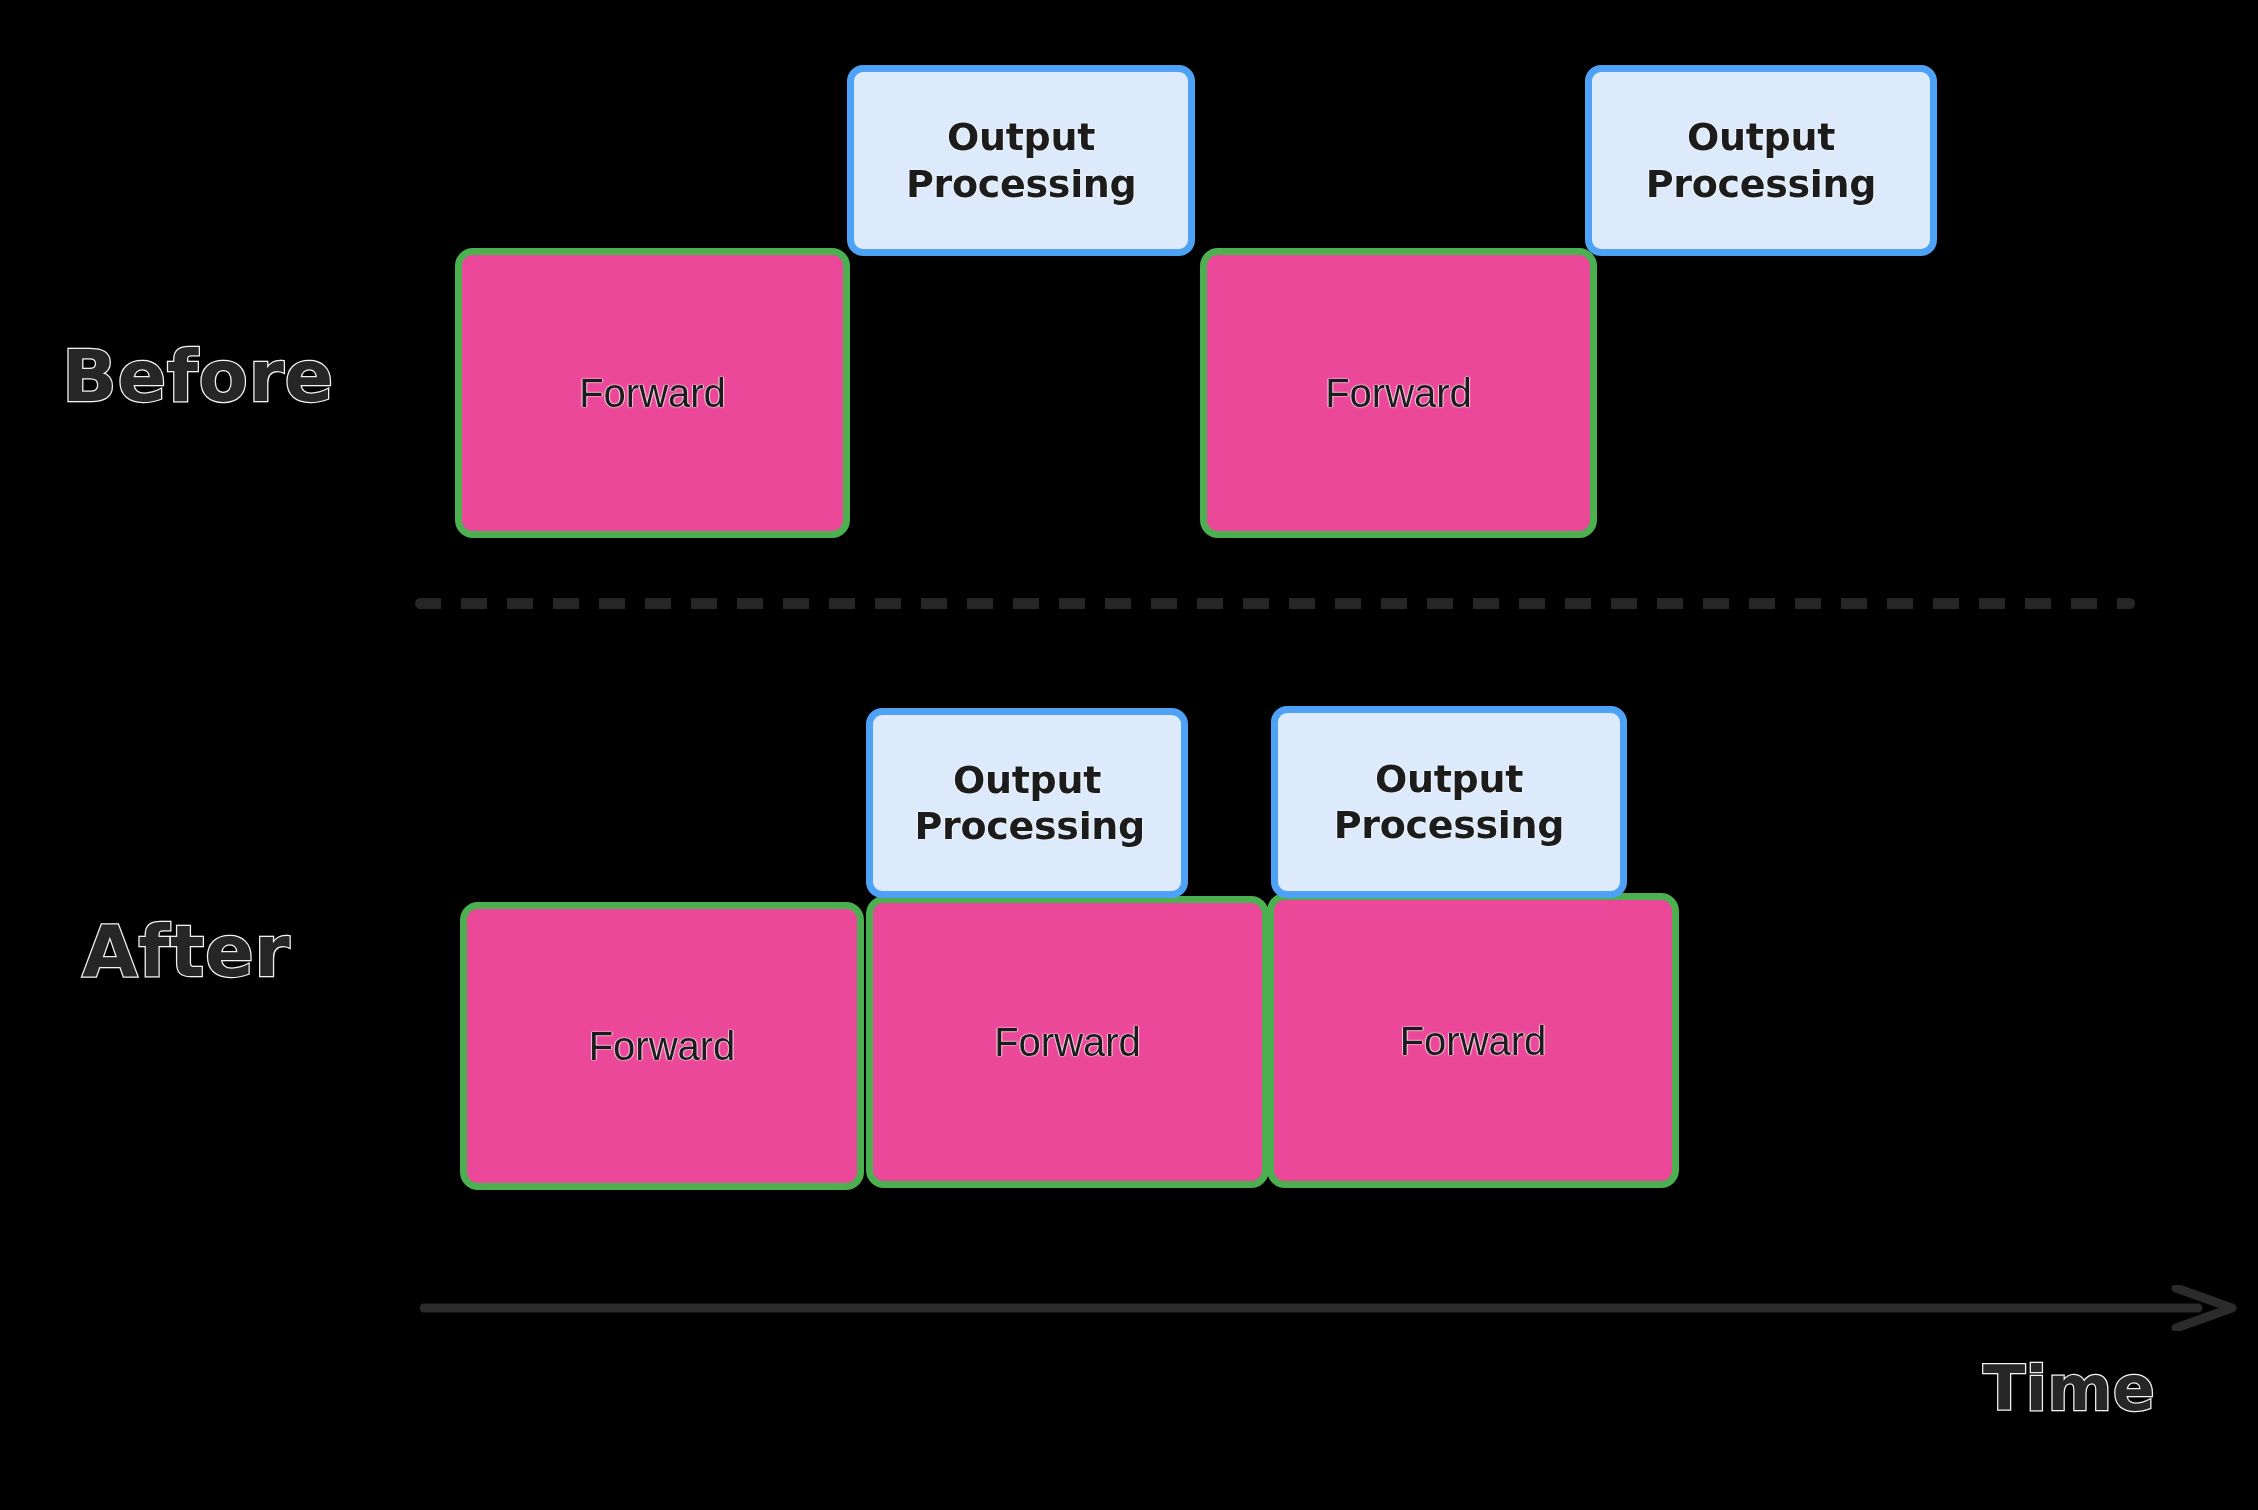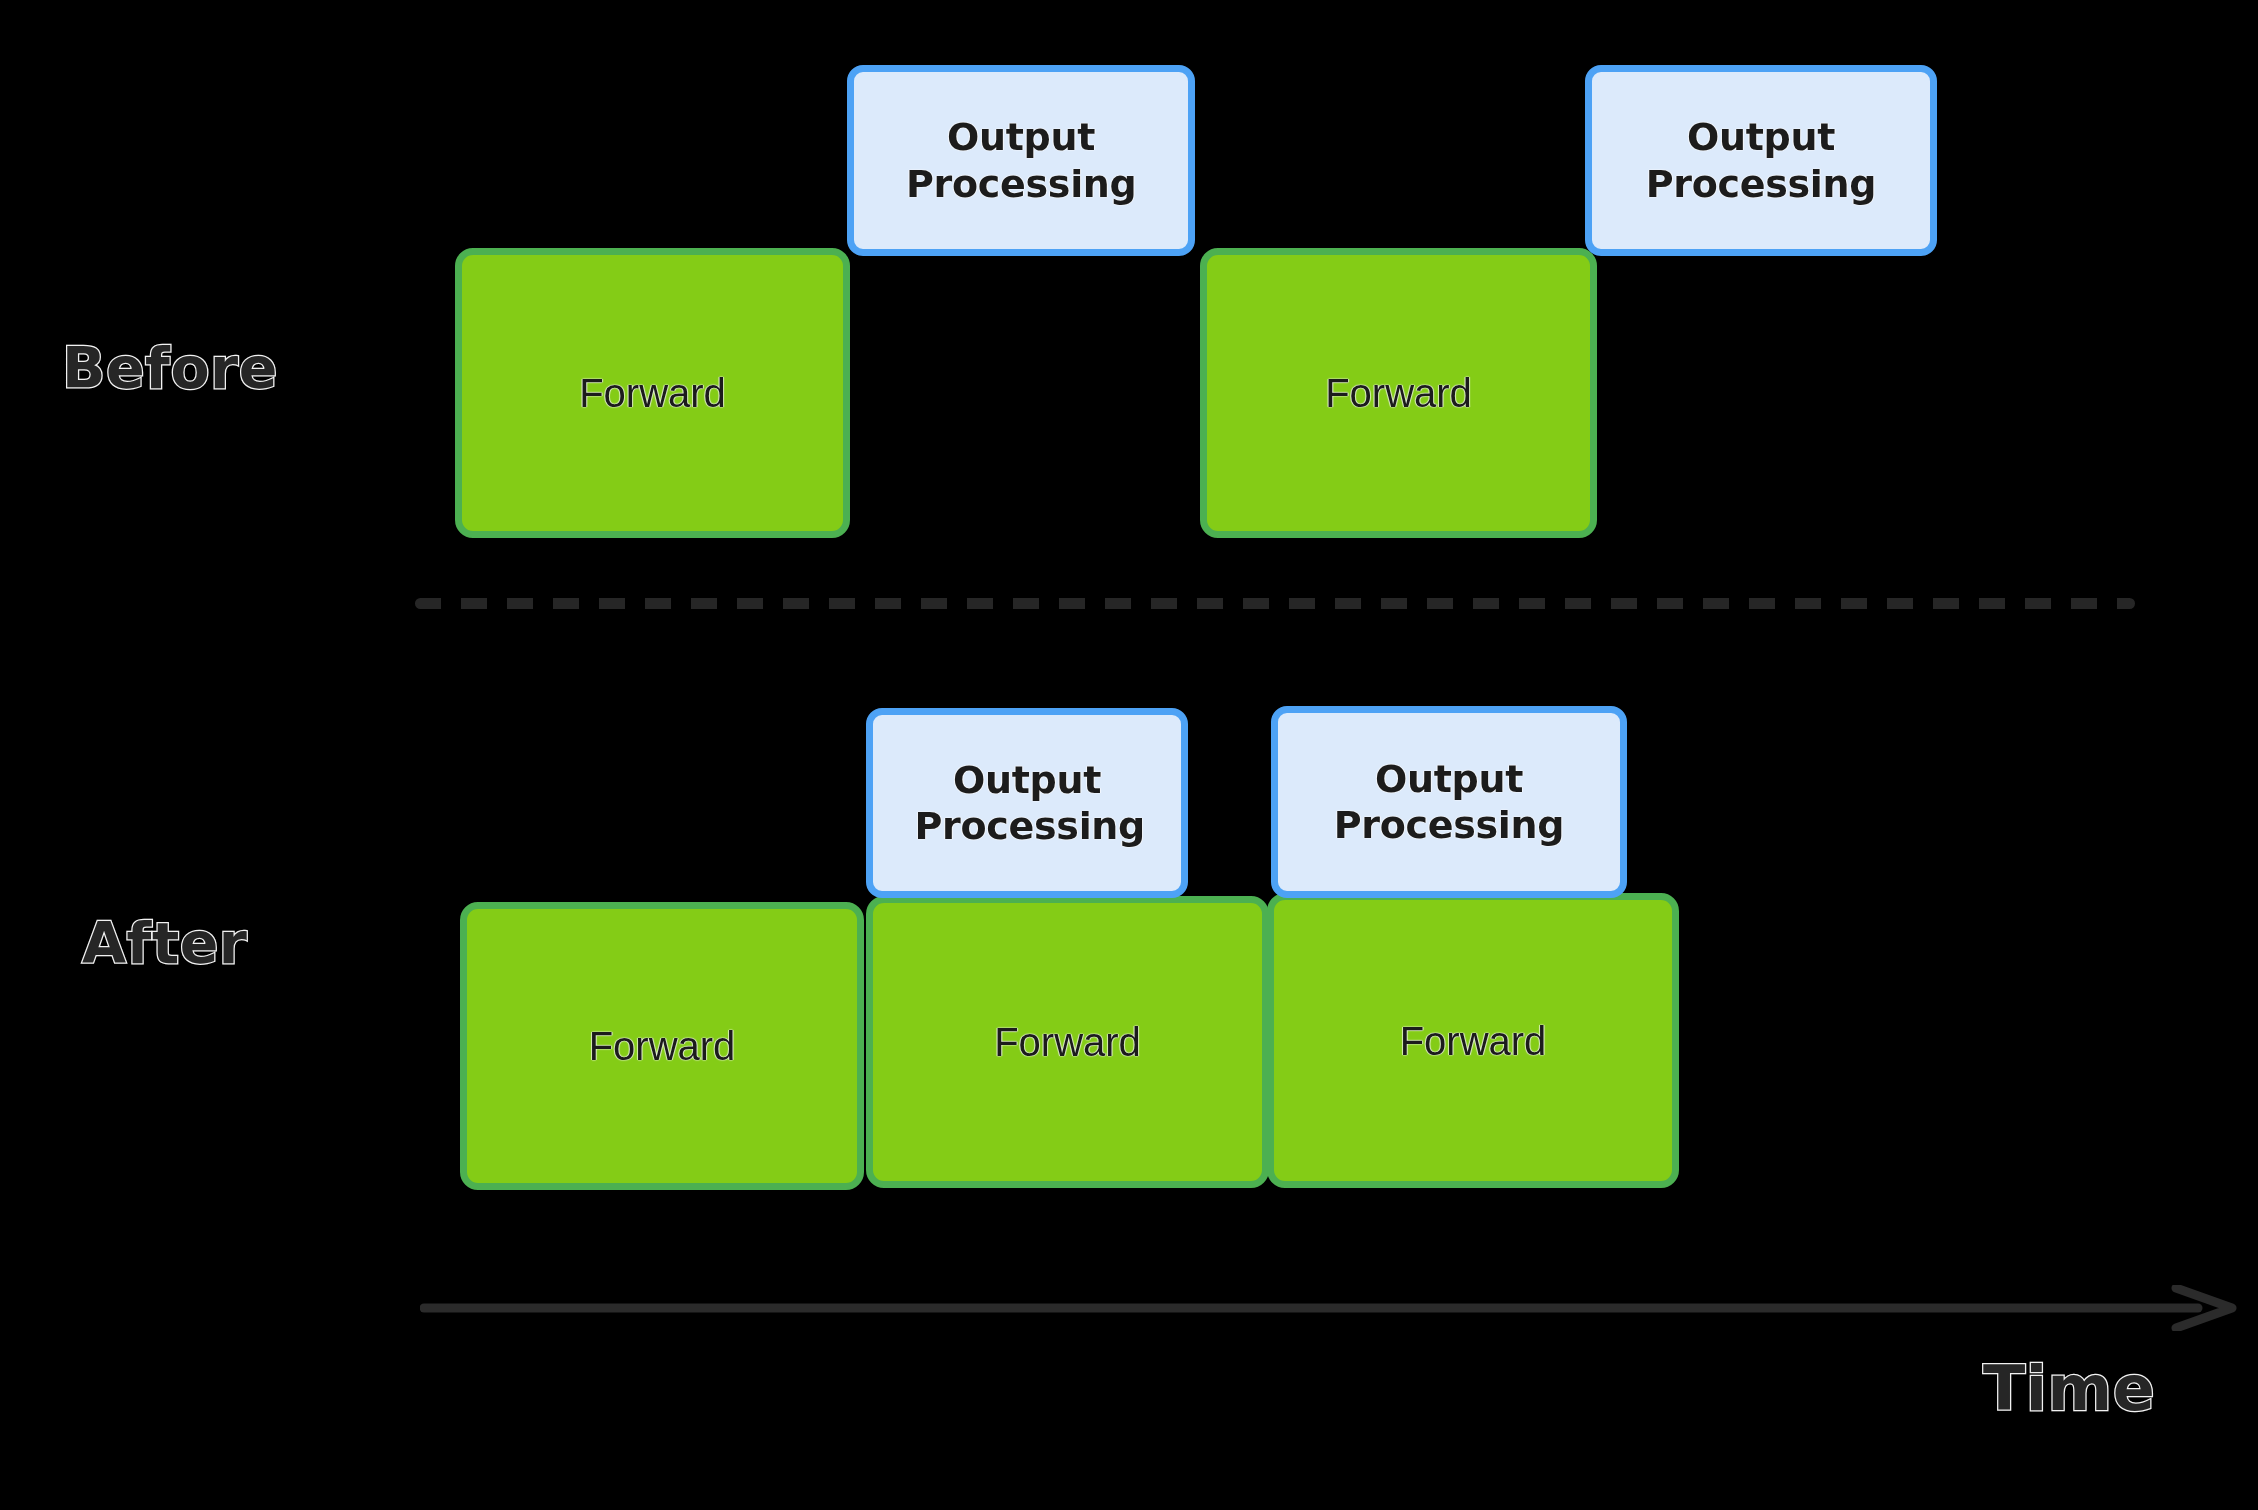--- a/index.html
+++ b/index.html
@@ -14,21 +14,21 @@
     background: #000000;
     overflow: hidden;
     font-family: "DejaVu Sans", "Liberation Sans", sans-serif;
   }
 
   
   .section-label {
     position: absolute;
     font-family: "DejaVu Sans", "Liberation Sans", sans-serif;
     font-weight: 700;
-    font-size: 57px;
+    font-size: 72px;
     letter-spacing: 0.5px;
     color: #262626;
     -webkit-text-stroke: 2.5px #f2f2f2;
     paint-order: stroke fill;
     white-space: nowrap;
     line-height: 1;
   }
   #label-before { left: 62px;  top: 340px; }
   #label-after  { left: 82px;  top: 915px; }
   #label-time   { left: 1983px; top: 1358px; font-size: 62px; }
@@ -37,21 +37,21 @@
   .box {
     position: absolute;
     box-sizing: border-box;
     display: flex;
     align-items: center;
     justify-content: center;
     text-align: center;
     border-radius: 16px;
   }
   .box-forward {
-    background: #84cc16;
+    background: #ec4899;
     border: 7px solid #4cb051;
     border-radius: 18px;
     text-align: right;
   }
   .box-output {
     background: #dceafb;
     border: 7px solid #4da2f5;
     border-radius: 16px;
     margin-top: 8px;
   }

